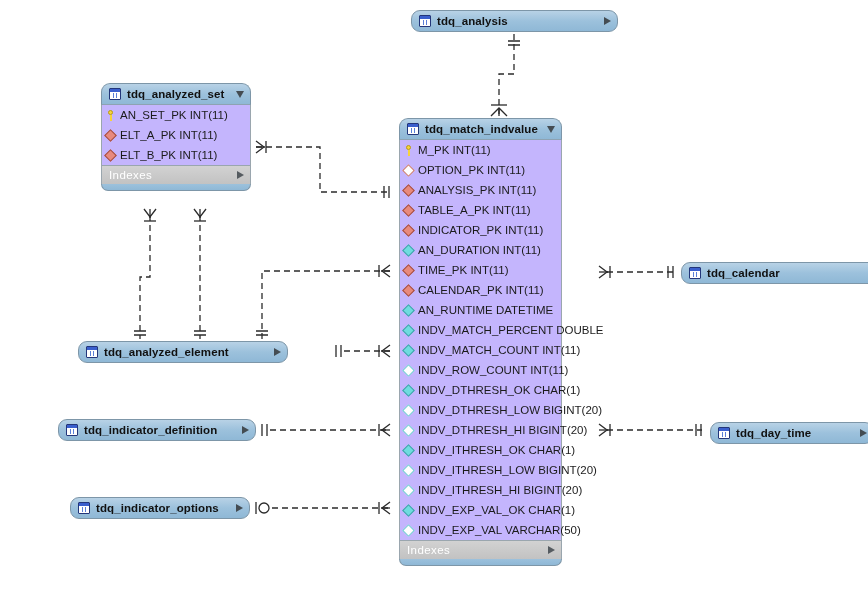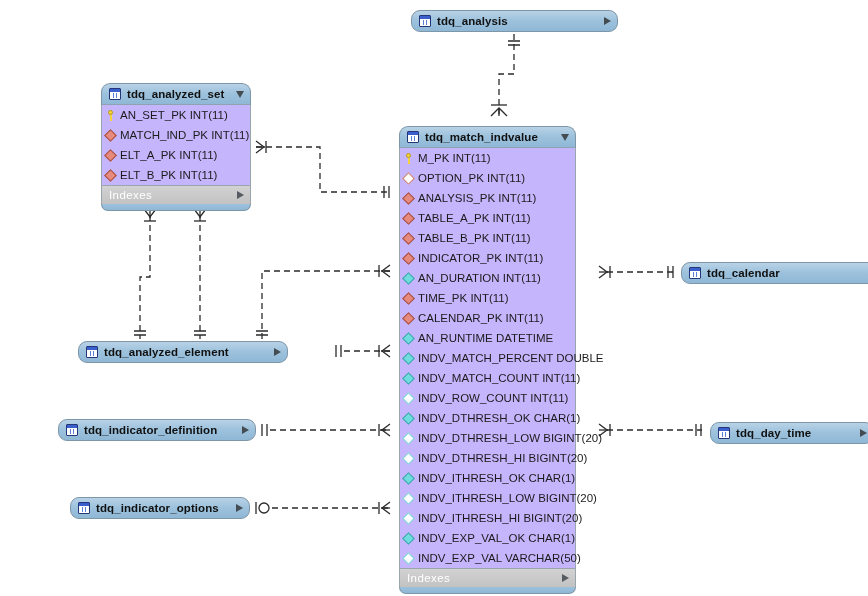--- a/index.html
+++ b/index.html
@@ -291,39 +291,35 @@
       <span class="tname">tdq_analyzed_set</span>
       <span class="tri-down"></span>
     </div>
     <div class="body">
       <div class="col">
         <span class="gl key"></span>
         <span class="cname">AN_SET_PK INT(11)</span>
       </div>
       <div class="col">
         <span class="gl dia red-f"></span>
-        <span class="cname">MATCH_IND_PK INT(11)</span>
-      </div>
-      <div class="col">
-        <span class="gl dia red-f"></span>
         <span class="cname">ELT_A_PK INT(11)</span>
       </div>
       <div class="col">
         <span class="gl dia red-f"></span>
         <span class="cname">ELT_B_PK INT(11)</span>
       </div>
     </div>
     <div class="idx">
       <span class="ilabel">Indexes</span>
       <span class="tri-right"></span>
     </div>
     <div class="foot"></div>
   </div>
 
-  <div class="tbl expanded" style="left:355px; top:126px; width:177px;">
+  <div class="tbl expanded" style="left:355px; top:118px; width:163px;">
     <div class="hdr">
       <span class="ticon"></span>
       <span class="tname">tdq_match_indvalue</span>
       <span class="tri-down"></span>
     </div>
     <div class="body">
       <div class="col">
           <span class="gl key"></span>
           <span class="cname">M_PK INT(11)</span>
         </div>
@@ -334,24 +330,20 @@
       <div class="col">
           <span class="gl dia red-f"></span>
           <span class="cname">ANALYSIS_PK INT(11)</span>
         </div>
       <div class="col">
           <span class="gl dia red-f"></span>
           <span class="cname">TABLE_A_PK INT(11)</span>
         </div>
       <div class="col">
           <span class="gl dia red-f"></span>
-          <span class="cname">TABLE_B_PK INT(11)</span>
-        </div>
-      <div class="col">
-          <span class="gl dia red-f"></span>
           <span class="cname">INDICATOR_PK INT(11)</span>
         </div>
       <div class="col">
           <span class="gl dia cy-f"></span>
           <span class="cname">AN_DURATION INT(11)</span>
         </div>
       <div class="col">
           <span class="gl dia red-f"></span>
           <span class="cname">TIME_PK INT(11)</span>
         </div>

